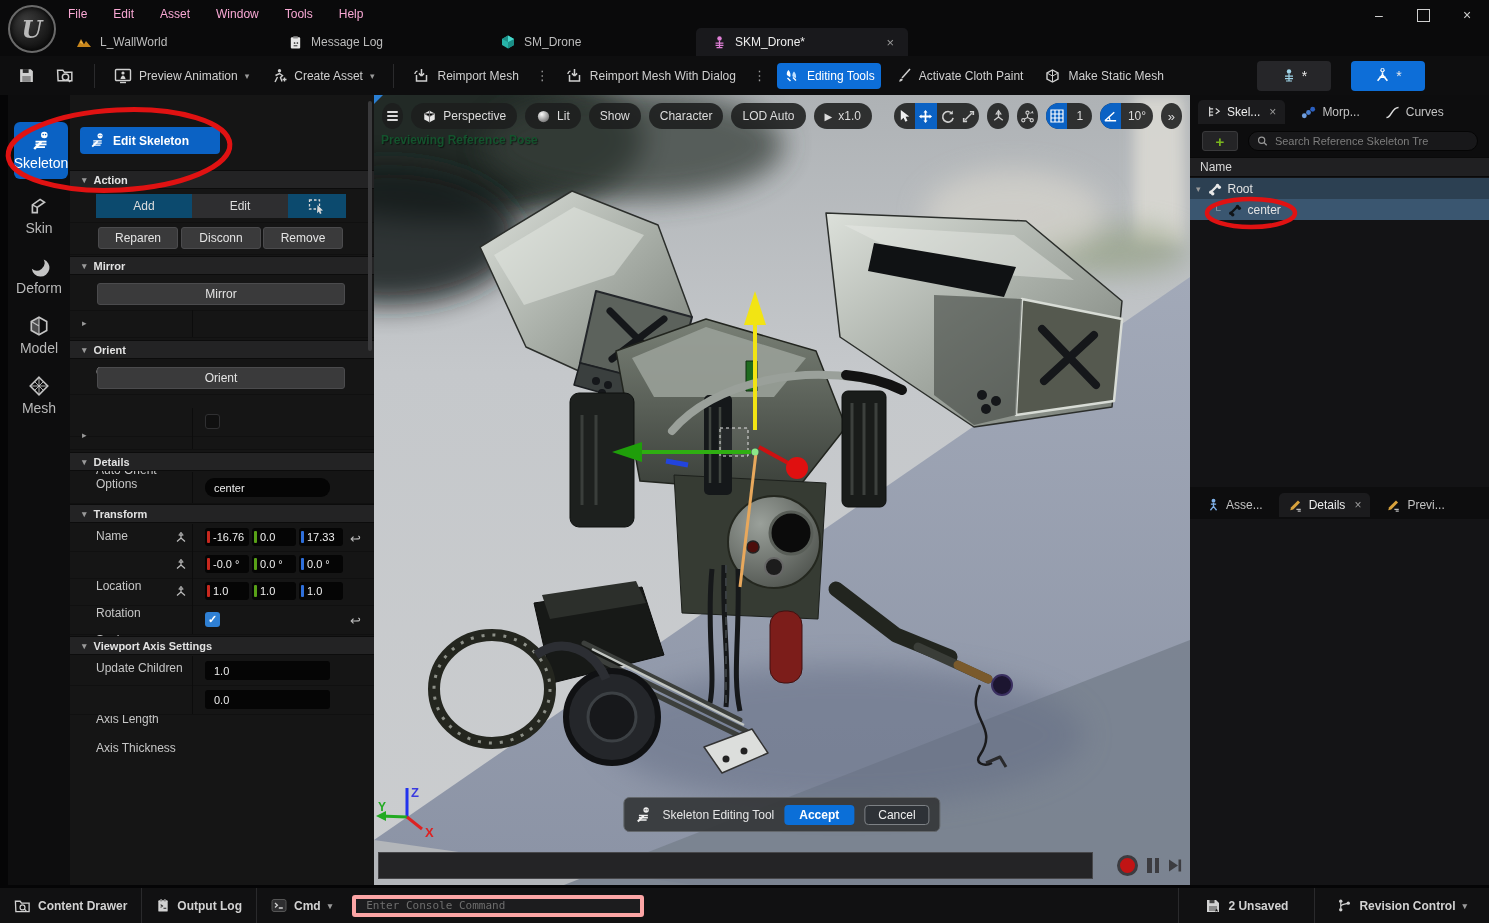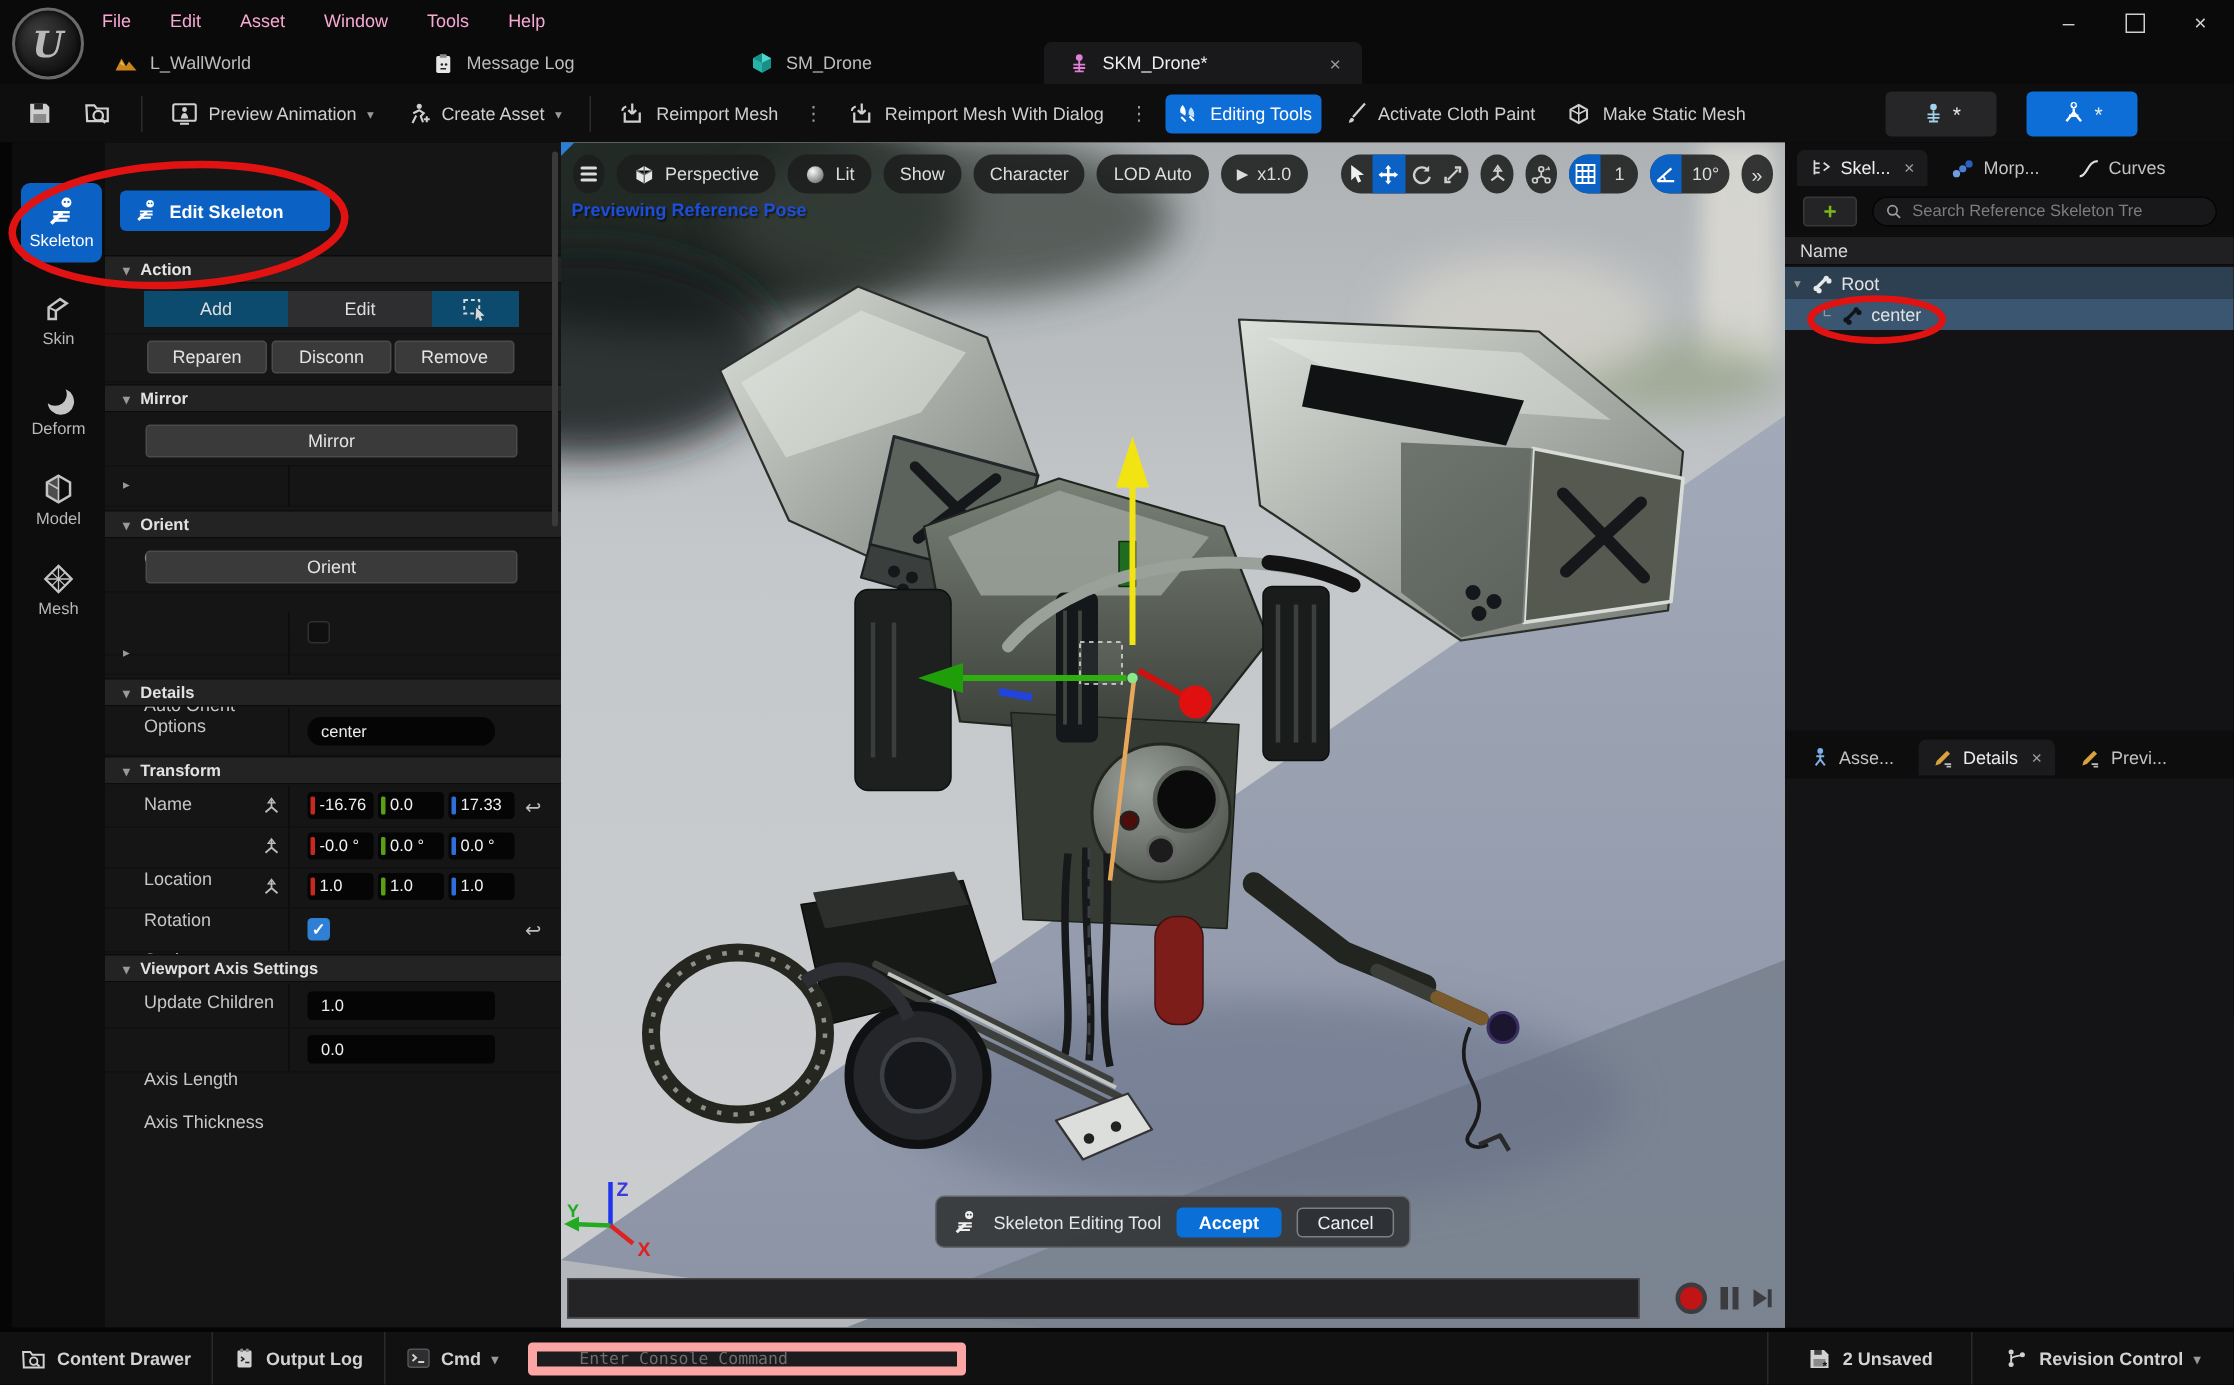--- a/index.html
+++ b/index.html
@@ -27,21 +27,21 @@
   .caret{font-size:9px;color:#9a9a9a;}
   .dots{color:#9a9a9a;font-size:13px;padding:0 2px;}
   .tbtn.blue{background:#0d6ed8;color:#fff;}
   #tb-right{margin-left:auto;display:flex;gap:20px;margin-right:64px;}
   .sqbtn{width:74px;height:30px;border-radius:4px;background:#262629;display:flex;align-items:center;justify-content:center;gap:5px;}
   .sqbtn.blue{background:#0d6ed8;}
   .star{font-size:14px;color:#e8e8e8;}
   
   #edgeL{left:0;top:95px;width:8px;height:790px;background:#050506;}
   #modecol{left:8px;top:95px;width:62px;height:790px;background:#0d0d0e;}
-  .mode{position:absolute;left:0;width:62px;display:flex;flex-direction:column;align-items:center;gap:3px;color:#b9b9b9;font-size:11px;}
+  .mode{position:absolute;left:0;width:62px;display:flex;flex-direction:column;align-items:center;gap:3px;color:#b9b9b9;font-size:14px;}
   .mode.active{left:6px;width:54px;background:#0b62c4;border-radius:6px;color:#fff;padding:8px 0;}
   
   #toolpanel{left:70px;top:95px;width:304px;height:790px;background:#151515;}
   #editskel{position:absolute;left:10px;top:32px;width:140px;height:27px;background:#0b62c4;border-radius:4px;
     display:flex;align-items:center;gap:7px;padding-left:9px;box-sizing:border-box;color:#fff;font-weight:bold;}
   .phead{position:absolute;left:0;width:304px;height:19px;background:#232324;border-top:1px solid #0c0c0c;border-bottom:1px solid #0c0c0c;
     display:flex;align-items:center;gap:7px;padding-left:12px;box-sizing:border-box;font-weight:bold;font-size:11px;color:#e2e2e2;}
   .prow{position:absolute;left:0;width:304px;border-bottom:1px solid #101010;}
   .prow .coldiv{position:absolute;left:122px;top:0;bottom:0;width:1px;background:#0c0c0c;}
   .plabel{position:absolute;left:26px;top:50%;transform:translateY(-50%);color:#c6c6c6;margin-top:48px;}
@@ -68,21 +68,21 @@
   #vp-toolbar{position:absolute;left:8px;top:8px;right:8px;display:flex;align-items:center;gap:8px;}
   .pill{height:26px;border-radius:13px;background:rgba(28,30,30,0.88);display:flex;align-items:center;gap:6px;
     padding:0 11px;color:#dcdcdc;white-space:nowrap;}
   .cpill{width:26px;height:26px;border-radius:50%;background:rgba(28,30,30,0.88);display:flex;align-items:center;justify-content:center;color:#dcdcdc;}
   .cluster{height:26px;border-radius:13px;overflow:hidden;display:flex;background:rgba(28,30,30,0.88);}
   .cseg{width:26px;height:26px;display:flex;align-items:center;justify-content:center;}
   .cseg.blue{background:#0b62c4;}
   .cseg.val{width:30px;color:#dcdcdc;}
   .ham{display:flex;flex-direction:column;gap:2.5px;}
   .ham i{display:block;width:11px;height:1.6px;background:#dcdcdc;border-radius:1px;}
-  #vp-status{position:absolute;left:7px;top:38px;font-weight:bold;color:#1d4ed8;text-shadow:1px 1px 1px rgba(0,0,0,0.55);}
+  #vp-status{position:absolute;left:7px;top:38px;font-weight:bold;color:#14532d;text-shadow:1px 1px 1px rgba(0,0,0,0.55);}
   #toast{position:absolute;left:50%;transform:translateX(-50%);bottom:53px;height:33px;background:rgba(54,56,58,0.94);
     border:1px solid #63676b;border-radius:6px;display:flex;align-items:center;gap:10px;padding:0 10px;}
   #toast .tlabel{color:#e6e6e6;}
   #toast .acc{background:#0b6fd8;color:#fff;font-weight:bold;border-radius:4px;padding:3px 15px;}
   #toast .can{background:#2e3237;border:1px solid #7d8185;color:#f0f0f0;border-radius:4px;padding:2px 13px;}
   #timeline{position:absolute;left:0;right:0;bottom:0;height:37px;}
   #tl-track{position:absolute;left:4px;top:4px;width:715px;height:27px;background:#242426;border:1px solid #47474a;box-sizing:border-box;}
   #tl-ctrl{position:absolute;right:8px;top:7px;display:flex;align-items:center;gap:9px;}
   .rec{width:15px;height:15px;border-radius:50%;background:#c11414;border:3px solid #3c3c40;}
   .pausebars{display:flex;gap:3px;}
@@ -104,21 +104,21 @@
   #treearea{position:absolute;left:0;top:82px;width:299px;height:310px;background:#131315;}
   .trow{position:absolute;left:0;width:299px;height:21px;display:flex;align-items:center;gap:6px;color:#e2e2e2;}
   #row-root{top:1px;background:#2c4052;}
   #row-center{top:22px;background:#3a5670;}
   #rb-tabs{position:absolute;left:8px;top:398px;display:flex;gap:7px;}
   #rb-content{position:absolute;left:0;top:424px;width:299px;height:366px;background:#141416;}
   
   #statusbar{left:0;top:888px;width:1489px;height:35px;background:#111112;display:flex;align-items:center;}
   .sbitem{display:flex;align-items:center;gap:7px;color:#d2d2d2;padding:0 14px;height:100%;font-weight:bold;}
   .sbsep{width:1px;height:35px;background:#2a2a2c;}
-  #console{width:292px;height:22px;background:#1c1c1e;border:6px solid #fca5a5;border-radius:3px;display:flex;align-items:center;padding:0 26px;box-sizing:border-box;margin-left:6px;}
+  #console{width:292px;height:22px;background:#1c1c1e;border:4px solid #fca5a5;border-radius:3px;display:flex;align-items:center;padding:0 8px;box-sizing:border-box;margin-left:6px;}
   #console input{background:transparent;border:none;outline:none;width:100%;color:#cfcfcf;
     font-family:"DejaVu Sans Mono",monospace;font-size:11px;}
   #console input::placeholder{color:#6e6e6e;}
   #sb-right{margin-left:auto;display:flex;height:100%;align-items:center;}
   
   #annot{left:0;top:0;width:1489px;height:923px;pointer-events:none;}
 </style>
 </head>
 <body>
 

